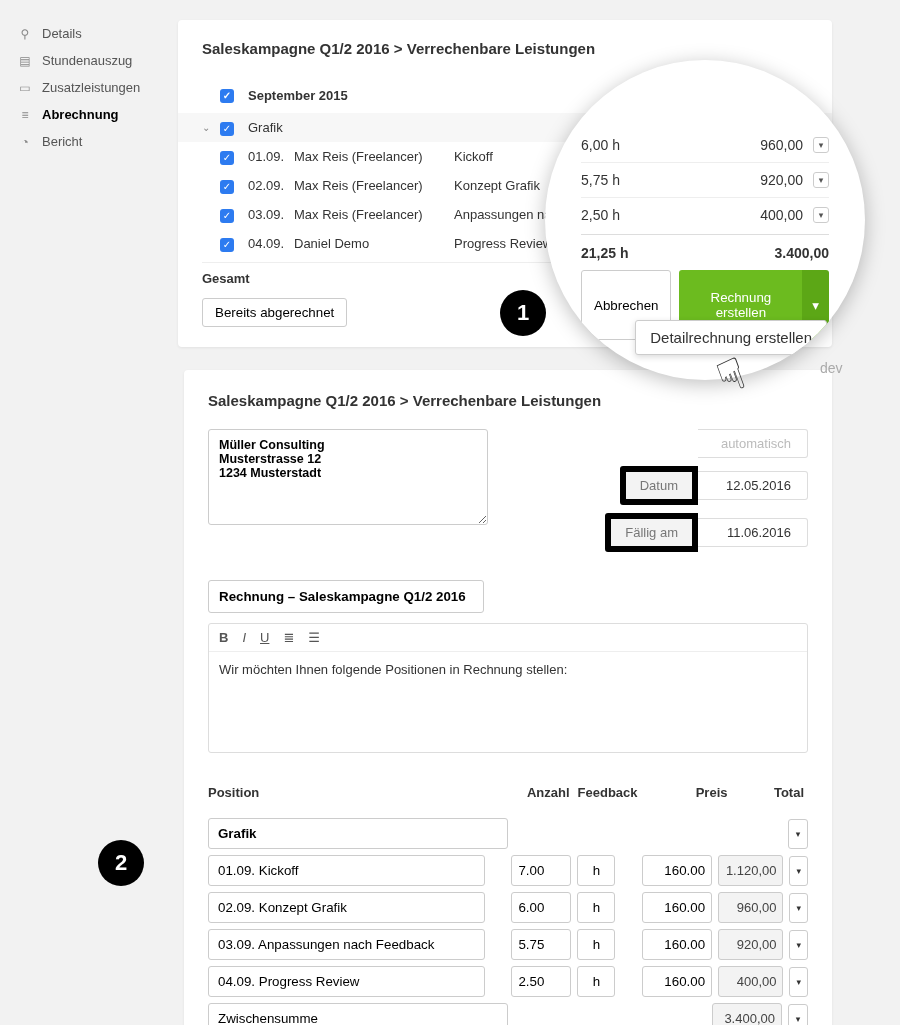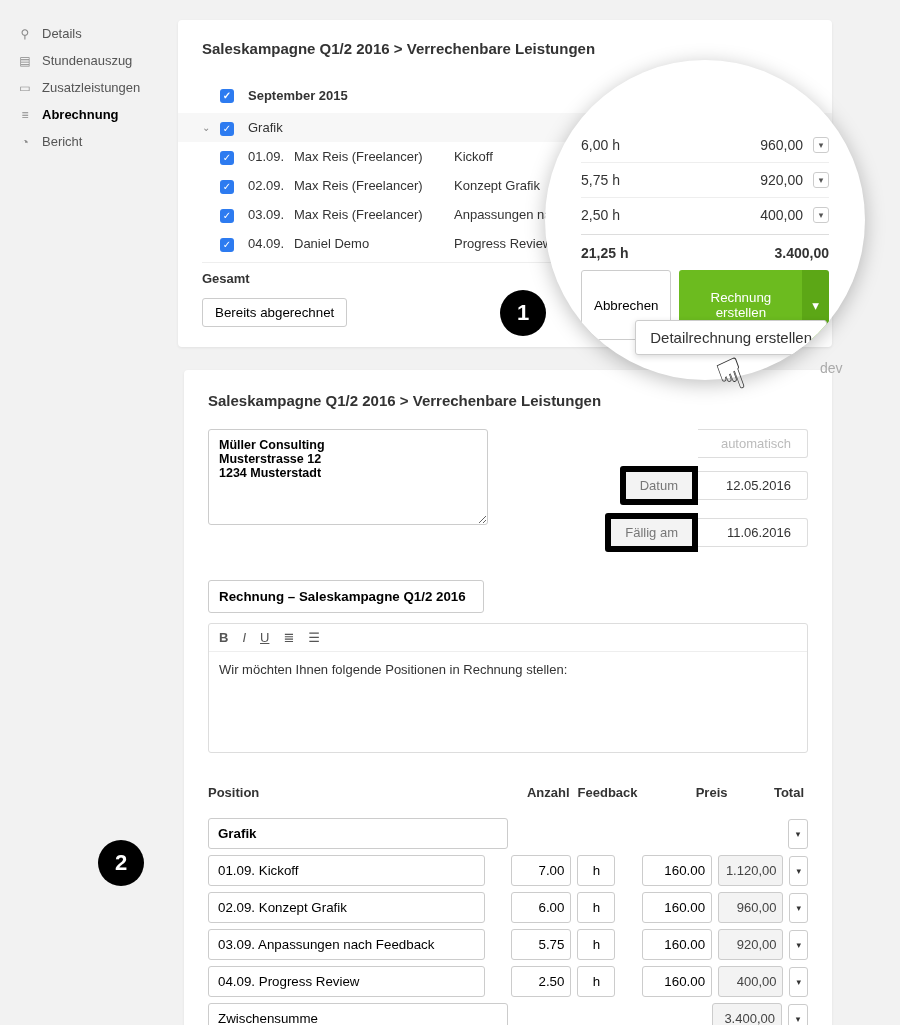--- a/index.html
+++ b/index.html
@@ -73,21 +73,21 @@
 .pos-head { display:flex; font-weight:700; margin-top:32px; margin-bottom:18px;}
 .ph-pos { width:306px; }
 .ph-anz { width:72px; text-align:right; }
 .ph-ein { width:70px; text-align:center; padding-left:8px;}
 .ph-preis { width:94px; text-align:right; }
 .ph-tot { width:84px; text-align:right; padding-right:4px;}
 
 .pos-row { display:flex; align-items:center; gap:6px; margin-bottom:6px;}
 .pos-desc { width:300px; border:1px solid #ccc; border-radius:3px; padding:7px 9px; background:#fff;}
 .pos-desc.bold { font-weight:700; }
-.pos-anz { width:60px; border:1px solid #ccc; border-radius:3px; padding:7px 6px; text-align:right; background:#fff;}
+.pos-anz { width:60px; border:1px solid #ccc; border-radius:3px; padding:7px 6px; text-align:left; background:#fff;}
 .pos-ein { width:38px; border:1px solid #ccc; border-radius:3px; padding:7px 6px; text-align:center; background:#fff;}
 .pos-preis { width:70px; border:1px solid #ccc; border-radius:3px; padding:7px 6px; text-align:right; background:#fff;}
 .pos-total { width:70px; border:1px solid #ccc; border-radius:3px; padding:7px 6px; text-align:right; background:#f3f3f3; color:#444;}
 .gap-col { width:16px;}
 .caret-small { width:20px;height:30px;border:1px solid #ccc;border-radius:3px;display:flex;align-items:center;justify-content:center;font-size:9px;cursor:pointer;background:#fff;}
 </style>
 </head>
 <body>
 
 <div class="panel1-wrap">

